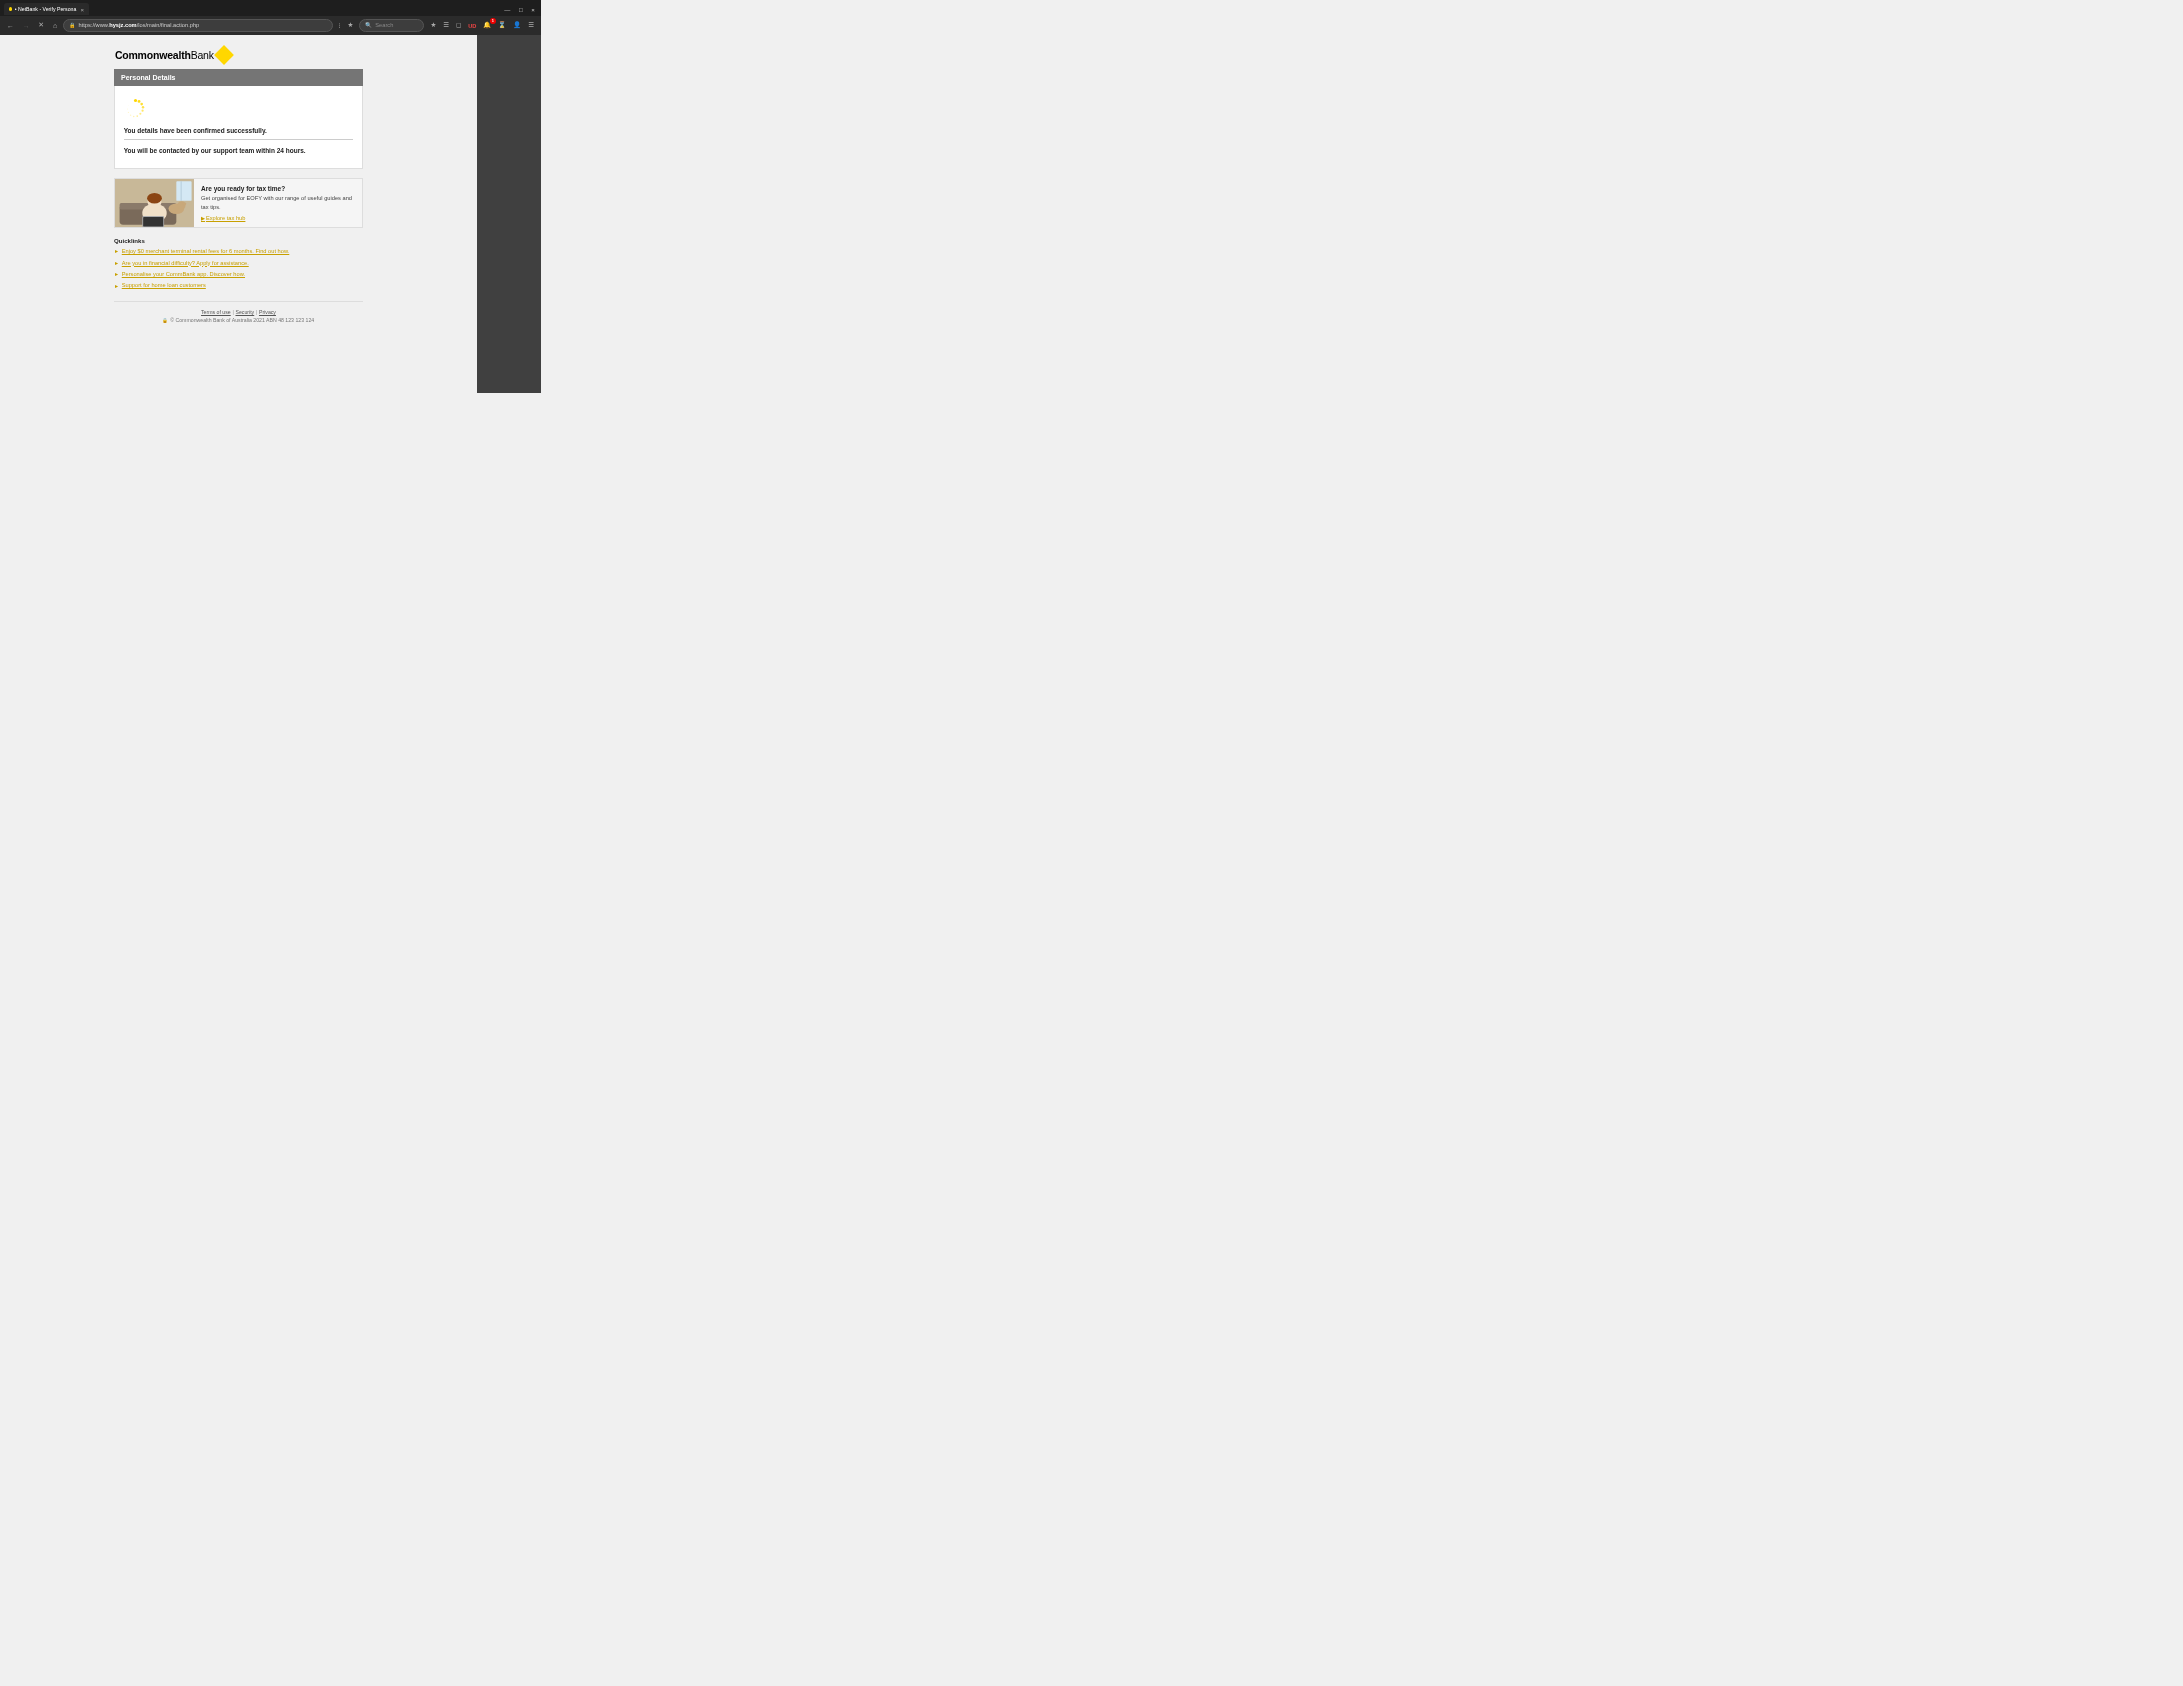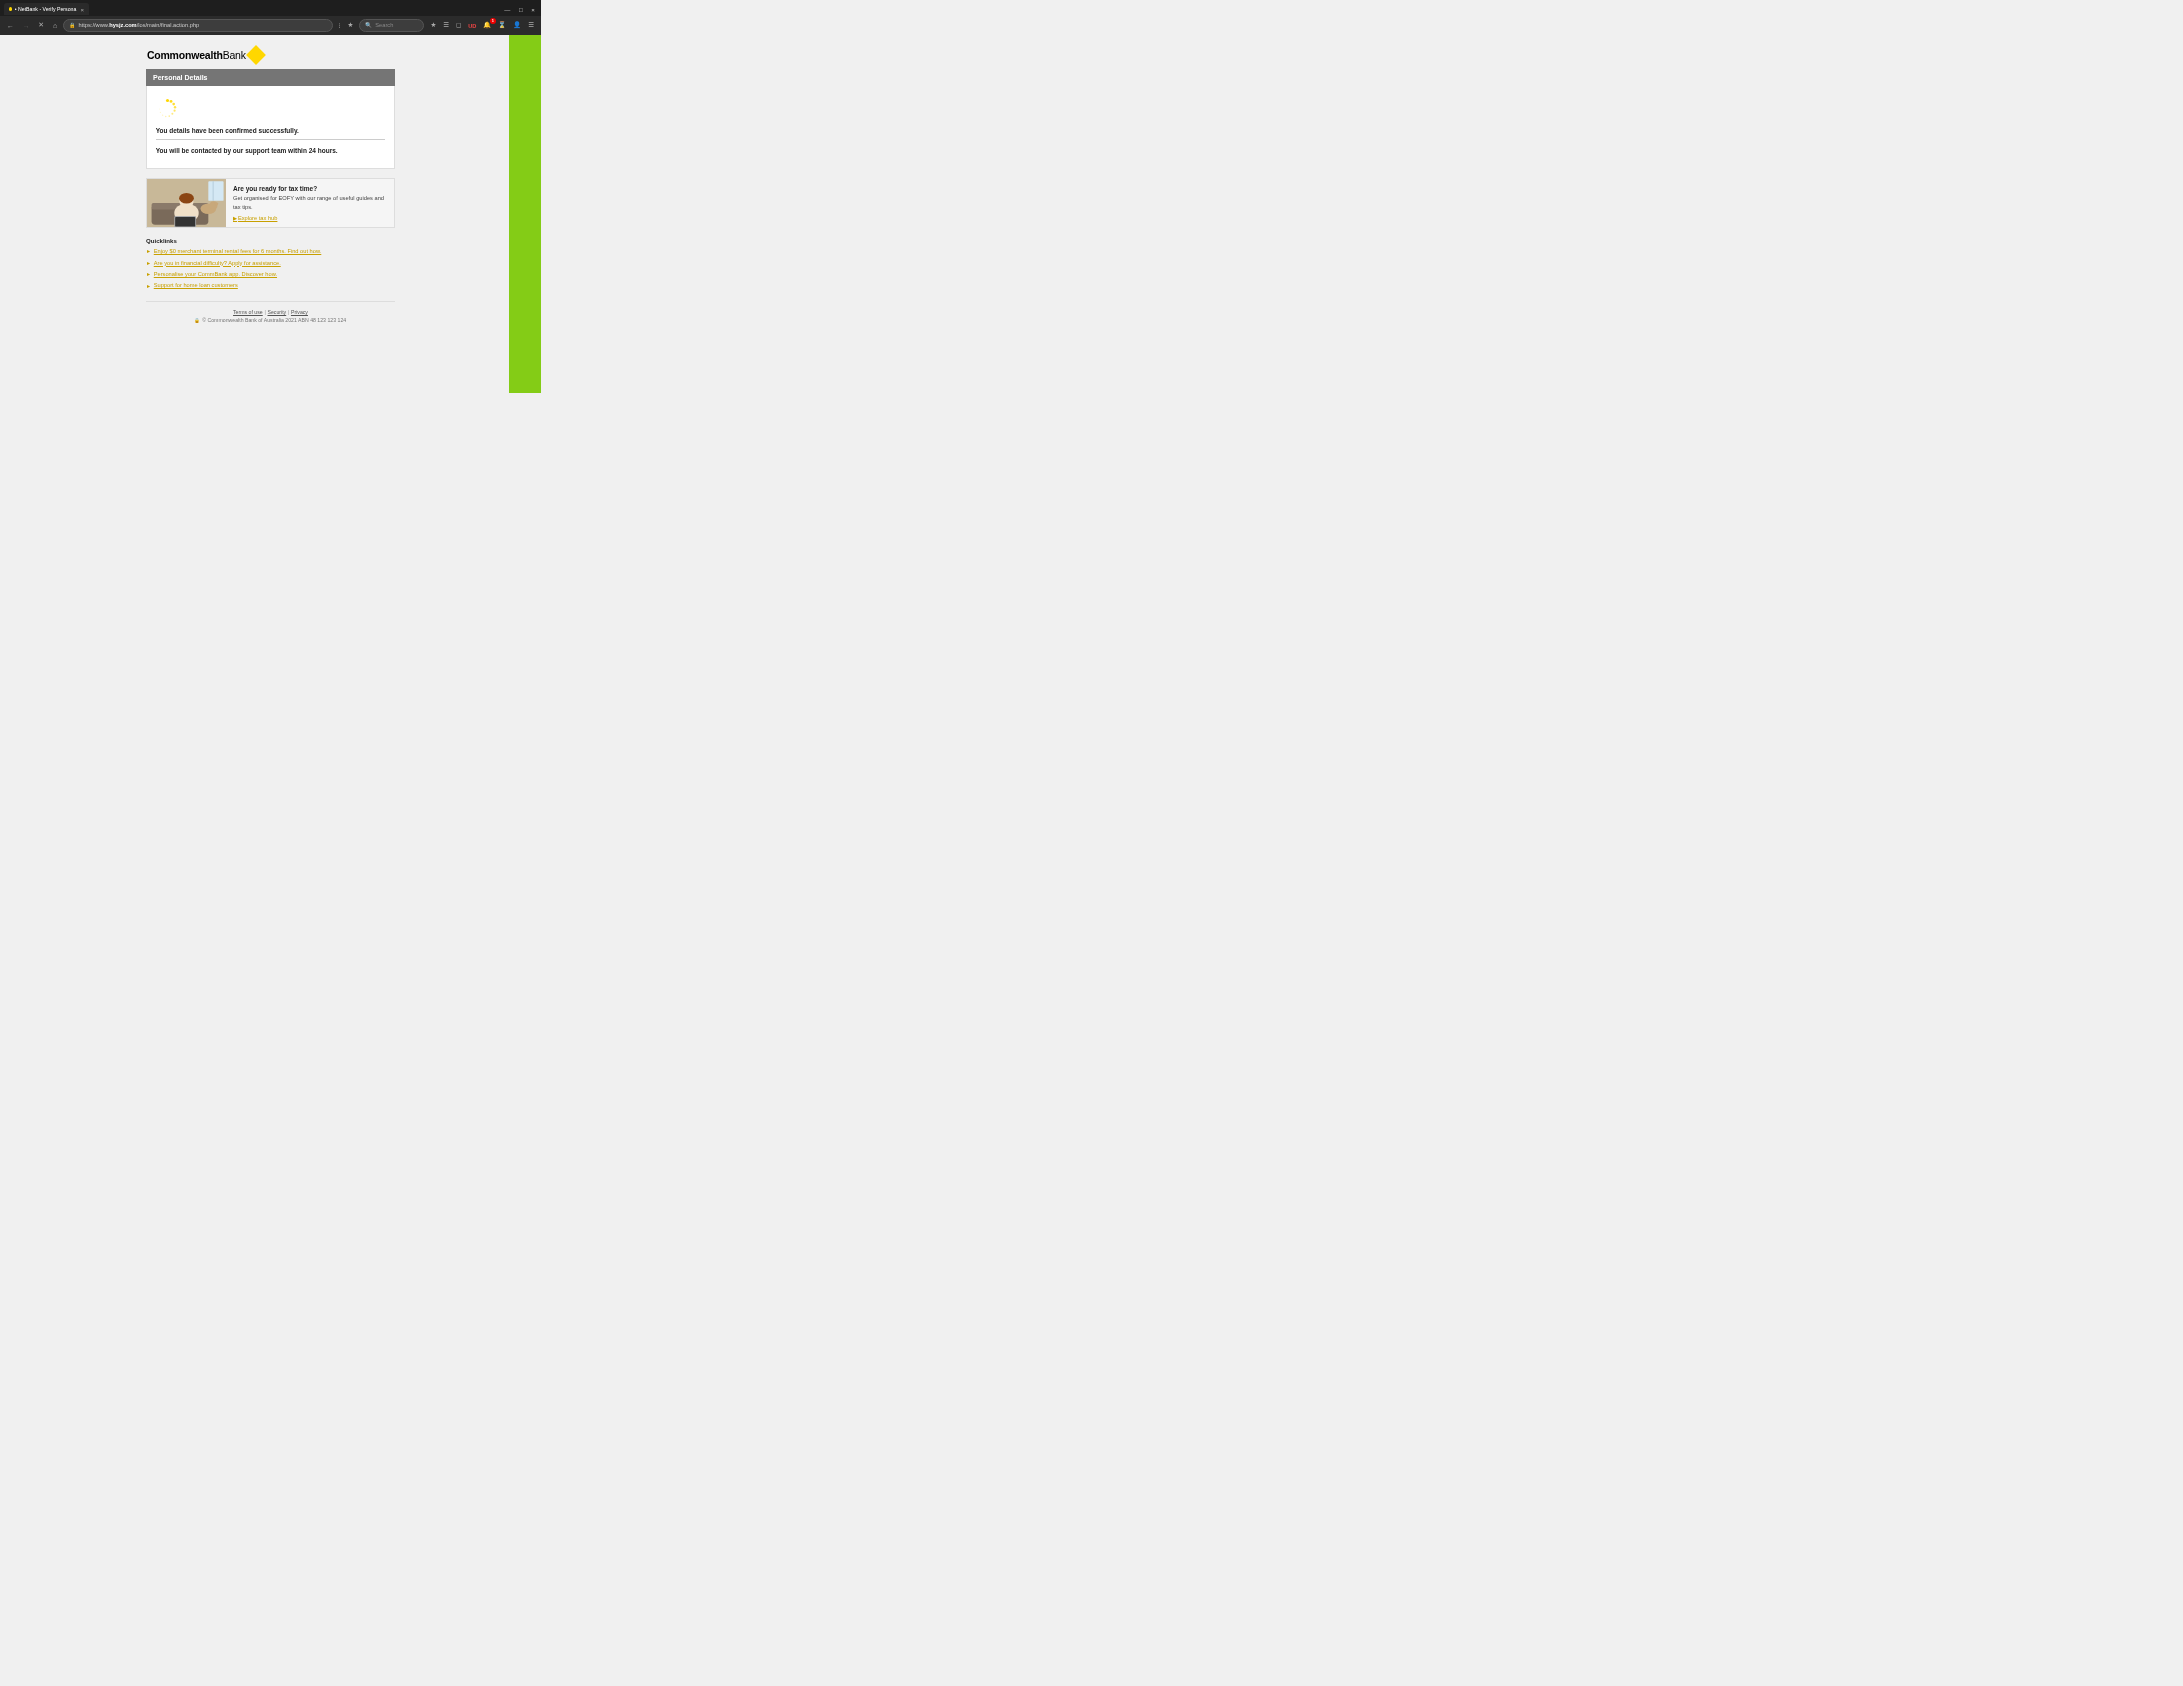--- a/index.html
+++ b/index.html
@@ -319,23 +319,22 @@
       font-size: 5.2px;
       color: #777;
     }
     .footer-copy .lock-sym { font-size: 4.8px; }
 
     
     .left-panel { width: 114px; background: #f0f0f0; flex-shrink: 0; }
     .right-panel { width: 114px; background: #f0f0f0; flex-shrink: 0; }
     .outer-wrap {
       display: flex;
-      background: #84cc16;
+      background: #404040;
       min-height: 358px;
-      margin-left: 32px;
     }
 
     
     @keyframes spin {
       from { transform: rotate(0deg); }
       to { transform: rotate(360deg); }
     }
     .spinner-container {
       width: 23px;
       height: 23px;

